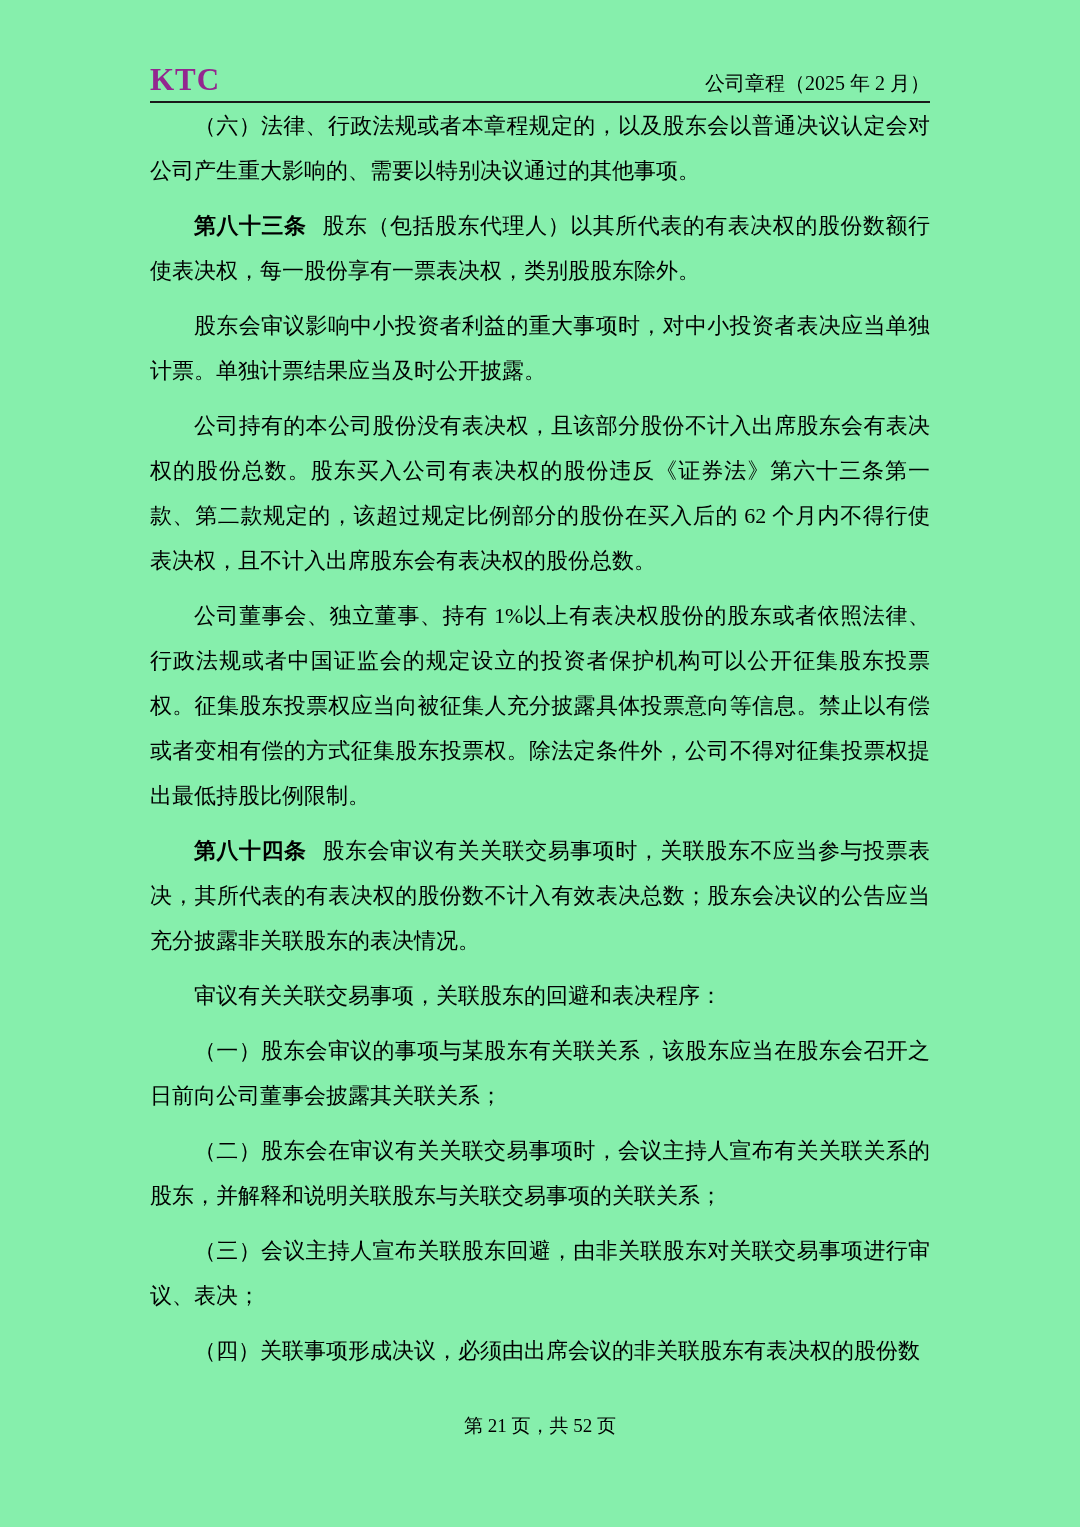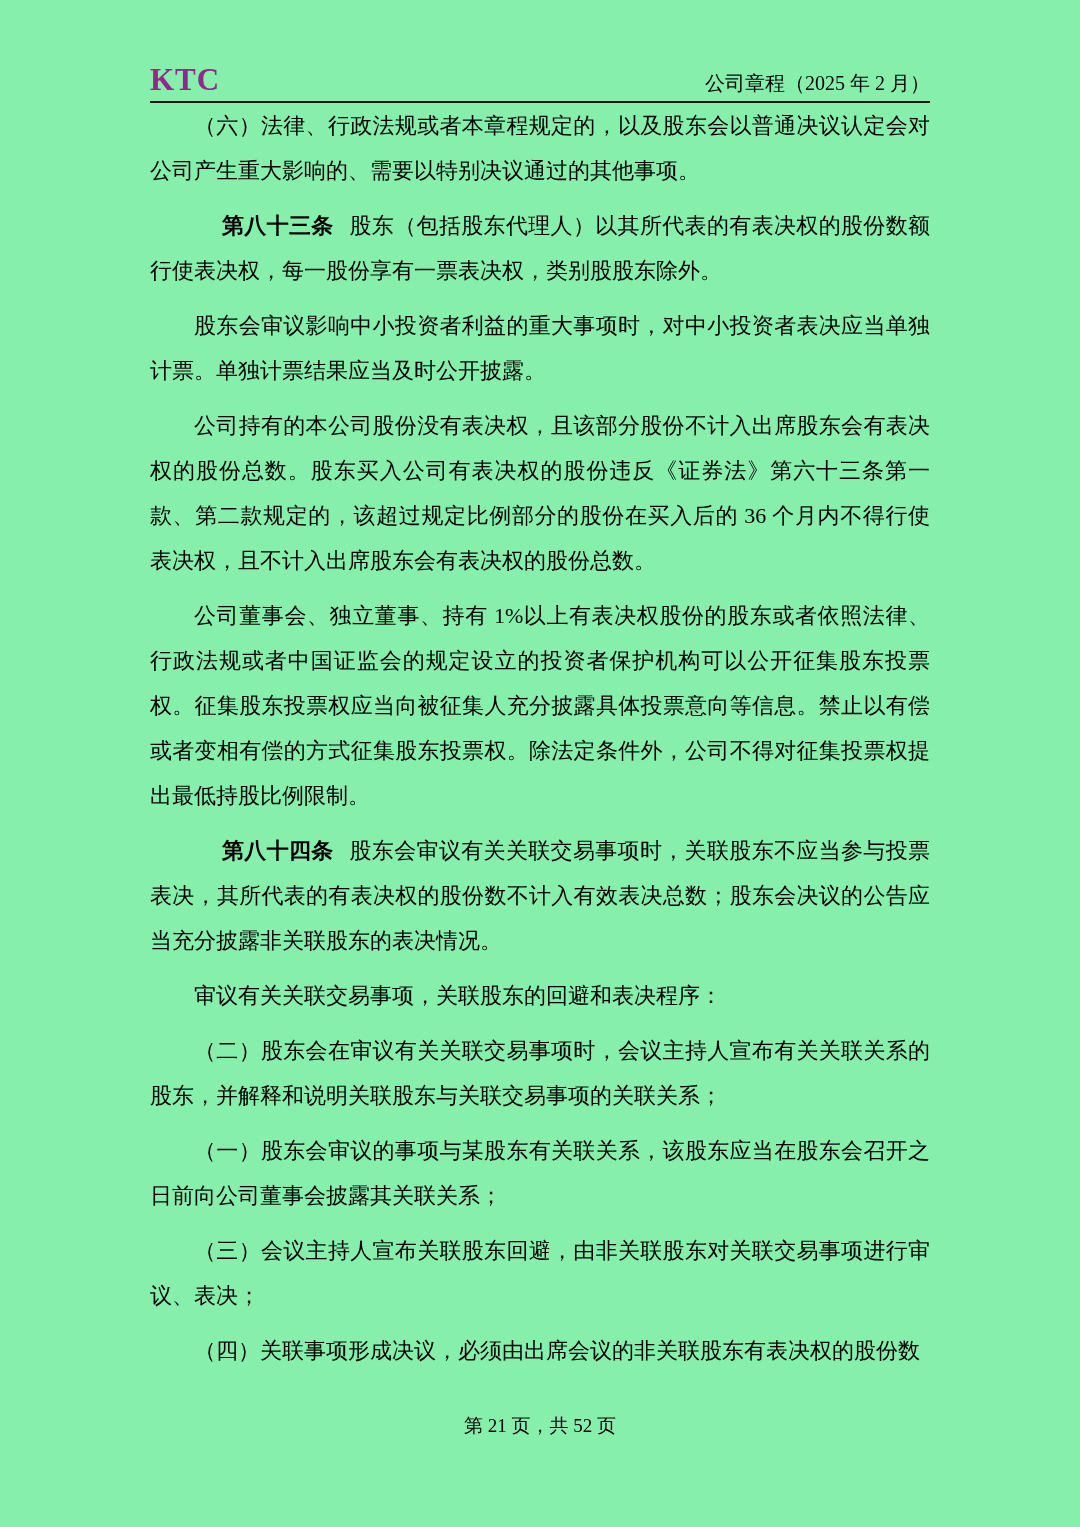--- a/index.html
+++ b/index.html
@@ -48,21 +48,20 @@
   }
   .para {
     margin: 0 0 10px 0;
     text-indent: 2em;
   }
   .bold-run {
     font-weight: 700;
   }
   .bold-run:not(:empty) {
     margin-right: 0.72em;
-    margin-left: 28px;
   }
   .footer {
     position: absolute;
     left: 0;
     right: 0;
     bottom: 88px;
     text-align: center;
     font-size: 19px;
     color: #000000;
   }
@@ -75,26 +74,26 @@
   <div class="header">
     <div class="logo">KTC</div>
     <div class="header-title">公司章程（2025 年 2 月）</div>
   </div>
   <hr class="header-rule">
 
   <div class="doc-body">
     <p class="para"><span class="bold-run"></span><span>（六）法律、行政法规或者本章程规定的，以及股东会以普通决议认定会对公司产生重大影响的、需要以特别决议通过的其他事项。</span></p>
     <p class="para"><span class="bold-run">第八十三条</span><span>股东（包括股东代理人）以其所代表的有表决权的股份数额行使表决权，每一股份享有一票表决权，类别股股东除外。</span></p>
     <p class="para"><span class="bold-run"></span><span>股东会审议影响中小投资者利益的重大事项时，对中小投资者表决应当单独计票。单独计票结果应当及时公开披露。</span></p>
-    <p class="para"><span class="bold-run"></span><span>公司持有的本公司股份没有表决权，且该部分股份不计入出席股东会有表决权的股份总数。股东买入公司有表决权的股份违反《证券法》第六十三条第一款、第二款规定的，该超过规定比例部分的股份在买入后的 36 个月内不得行使表决权，且不计入出席股东会有表决权的股份总数。</span></p>
+    <p class="para"><span class="bold-run"></span><span>公司持有的本公司股份没有表决权，且该部分股份不计入出席股东会有表决权的股份总数。股东买入公司有表决权的股份违反《证券法》第六十三条第一款、第二款规定的，该超过规定比例部分的股份在买入后的 62 个月内不得行使表决权，且不计入出席股东会有表决权的股份总数。</span></p>
     <p class="para"><span class="bold-run"></span><span>公司董事会、独立董事、持有 1%以上有表决权股份的股东或者依照法律、行政法规或者中国证监会的规定设立的投资者保护机构可以公开征集股东投票权。征集股东投票权应当向被征集人充分披露具体投票意向等信息。禁止以有偿或者变相有偿的方式征集股东投票权。除法定条件外，公司不得对征集投票权提出最低持股比例限制。</span></p>
     <p class="para"><span class="bold-run">第八十四条</span><span>股东会审议有关关联交易事项时，关联股东不应当参与投票表决，其所代表的有表决权的股份数不计入有效表决总数；股东会决议的公告应当充分披露非关联股东的表决情况。</span></p>
     <p class="para"><span class="bold-run"></span><span>审议有关关联交易事项，关联股东的回避和表决程序：</span></p>
+    <p class="para"><span class="bold-run"></span><span>（一）股东会审议的事项与某股东有关联关系，该股东应当在股东会召开之日前向公司董事会披露其关联关系；</span></p>
     <p class="para"><span class="bold-run"></span><span>（二）股东会在审议有关关联交易事项时，会议主持人宣布有关关联关系的股东，并解释和说明关联股东与关联交易事项的关联关系；</span></p>
-    <p class="para"><span class="bold-run"></span><span>（一）股东会审议的事项与某股东有关联关系，该股东应当在股东会召开之日前向公司董事会披露其关联关系；</span></p>
     <p class="para"><span class="bold-run"></span><span>（三）会议主持人宣布关联股东回避，由非关联股东对关联交易事项进行审议、表决；</span></p>
     <p class="para"><span class="bold-run"></span><span>（四）关联事项形成决议，必须由出席会议的非关联股东有表决权的股份数</span></p>
   </div>
 
   <div class="footer">
     <span>第 21 页，共 52 页</span>
   </div>
 
 </div>
 

